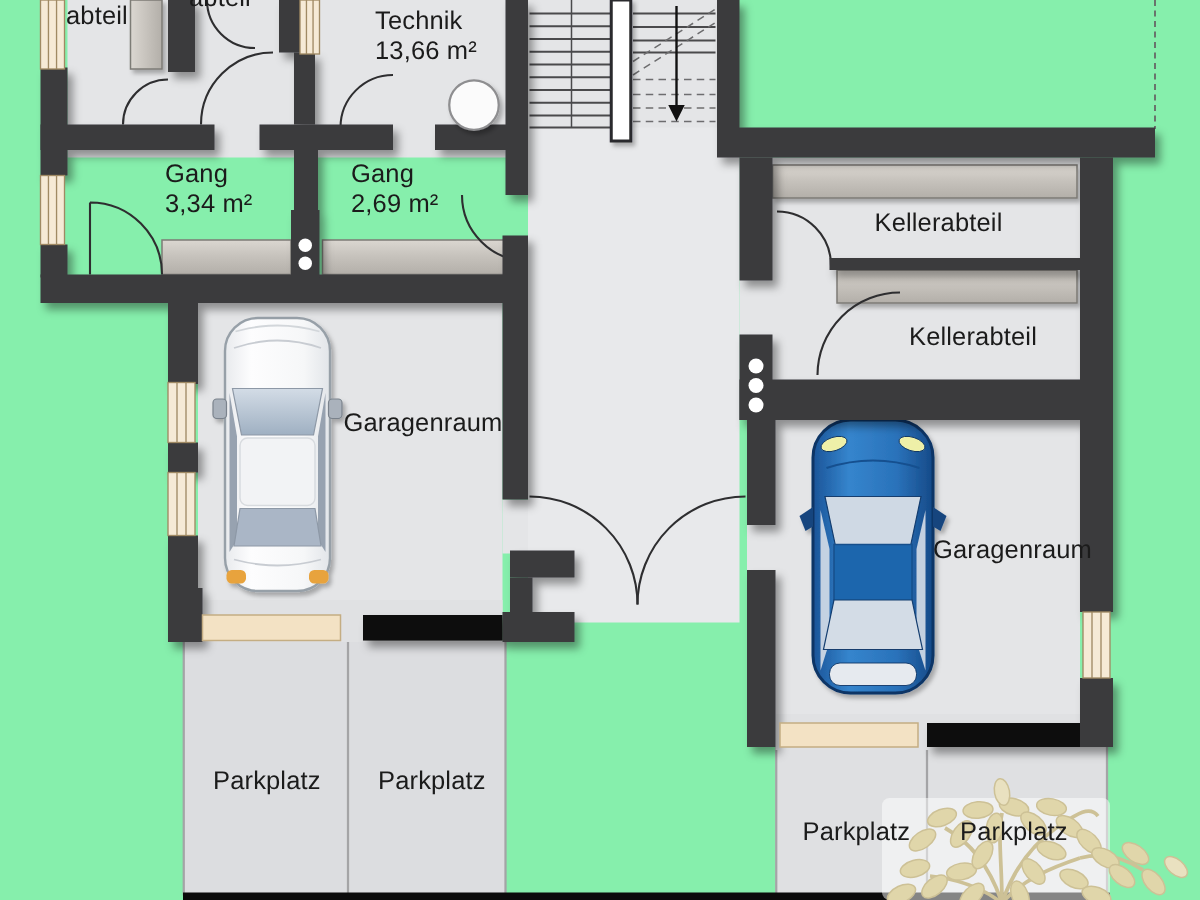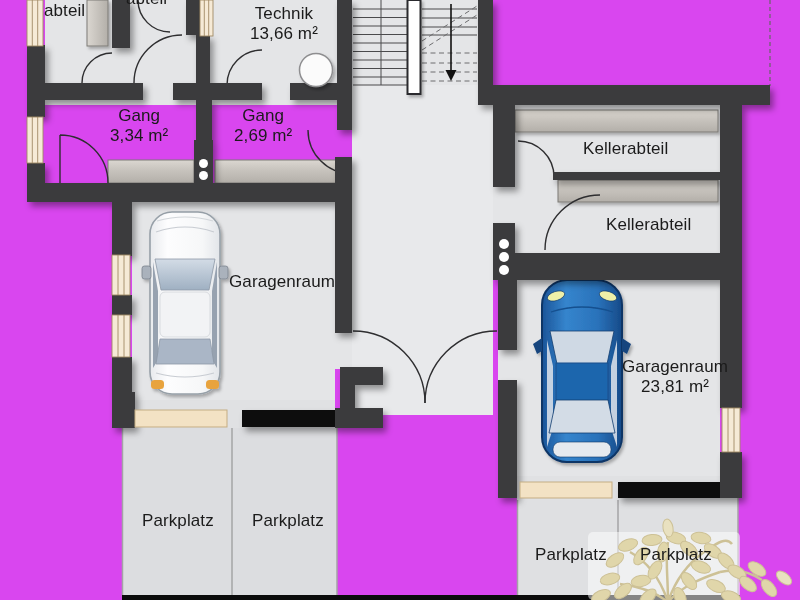--- a/index.html
+++ b/index.html
@@ -1,25 +1,25 @@
 <!DOCTYPE html>
 <html><head>
 <meta charset="utf-8">
 <style>
   html,body{margin:0;padding:0;background:#fff;}
   #stage{
-    position:relative;width:800px;height:600px;overflow:hidden;background:#d946ef;
+    position:relative;width:800px;height:600px;overflow:hidden;background:#86efac;
     font-family:"Liberation Sans",sans-serif;
   }
   #plan-svg{position:absolute;left:0;top:0;}
   .lbl{
     position:absolute;font-size:17px;line-height:20px;color:#1b1b1b;
     white-space:nowrap;letter-spacing:0.1px;
   }
-  .lbl span{display:block;text-align:center;}
+  .lbl span{display:block;}
 </style>
 </head>
 <body>
 
 <div id="stage">
 
 <svg id="plan-svg" width="800" height="600" viewBox="0 0 800 600">
   <defs>
     <filter id="ws" x="-20%" y="-20%" width="150%" height="150%">
       <feDropShadow dx="3.5" dy="4.5" stdDeviation="3" flood-color="#000" flood-opacity="0.38"></feDropShadow>
@@ -316,21 +316,20 @@
 
 <div class="lbl" style="left:606px;top:215px;">Kellerabteil</div>
 
 
 <div class="lbl" style="left:229px;top:272px;">
   <span>Garagenraum</span>
 </div>
 
 <div class="lbl" style="left:622px;top:357px;">
   <span>Garagenraum</span>
-  <span>23,81 m²</span>
 </div>
 
 <div class="lbl" style="left:142px;top:511px;">Parkplatz</div>
 <div class="lbl" style="left:252px;top:511px;">Parkplatz</div>
 <div class="lbl" style="left:535px;top:545px;">Parkplatz</div>
 <div class="lbl" style="left:640px;top:545px;">Parkplatz</div>
 
 </div>
 
 </body></html>

